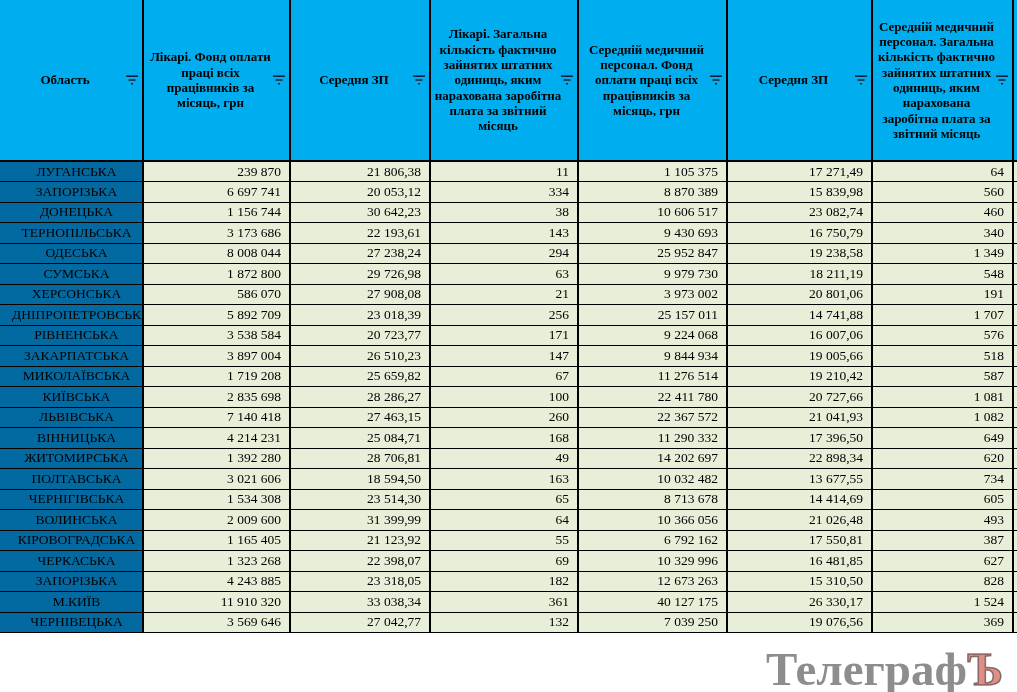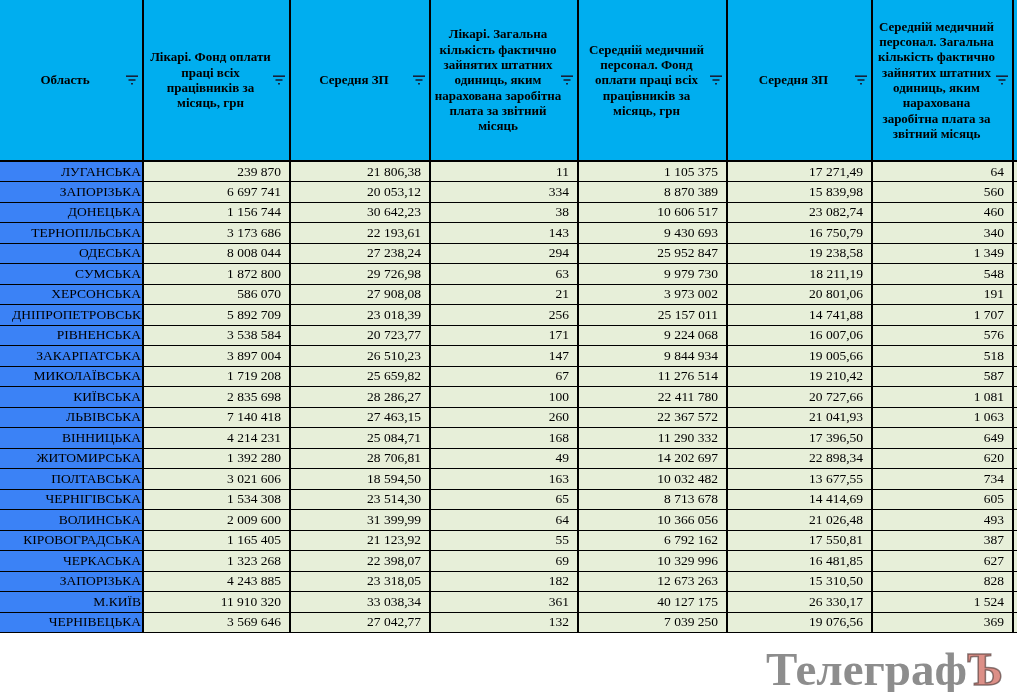--- a/index.html
+++ b/index.html
@@ -14,21 +14,21 @@
     border-right:2px solid #000;border-bottom:2px solid #000;
     position:relative;padding:2px 15px 2px 3px;
   }
   thead th.sliver{padding:0;border-right:none;}
   tbody tr{height:20.5px;}
   tbody td{
     border-right:2px solid #000;border-bottom:1px solid #000;
     font-size:13.5px;color:#000;vertical-align:middle;
     white-space:nowrap;overflow:hidden;
   }
-  td.region{background:#3b82f6;text-align:right;padding-left:12px;}
+  td.region{background:#0369a1;text-align:center;padding-left:12px;}
   td.num{background:#E7EFD9;text-align:right;padding-right:8px;}
   td.sliver-b{background:#E7EFD9;border-right:none;}
   .ficon{position:absolute;right:3px;top:50%;margin-top:-6px;width:14px;height:12px;}
   .ficon path{stroke:#16213a;stroke-width:1.6;fill:none;}
   .watermark{
     position:absolute;right:14px;bottom:-4px;z-index:5;pointer-events:none;
     font-family:"Liberation Serif","DejaVu Serif",serif;font-weight:bold;
     font-size:47px;letter-spacing:0px;white-space:nowrap;
     color:rgba(97,97,97,0.72);
   }
@@ -213,21 +213,21 @@
           <td class="num">1 081</td>
           <td class="sliver-b"></td>
         </tr>
         <tr>
           <td class="region">ЛЬВІВСЬКА</td>
           <td class="num">7 140 418</td>
           <td class="num">27 463,15</td>
           <td class="num">260</td>
           <td class="num">22 367 572</td>
           <td class="num">21 041,93</td>
-          <td class="num">1 063</td>
+          <td class="num">1 082</td>
           <td class="sliver-b"></td>
         </tr>
         <tr>
           <td class="region">ВІННИЦЬКА</td>
           <td class="num">4 214 231</td>
           <td class="num">25 084,71</td>
           <td class="num">168</td>
           <td class="num">11 290 332</td>
           <td class="num">17 396,50</td>
           <td class="num">649</td>

